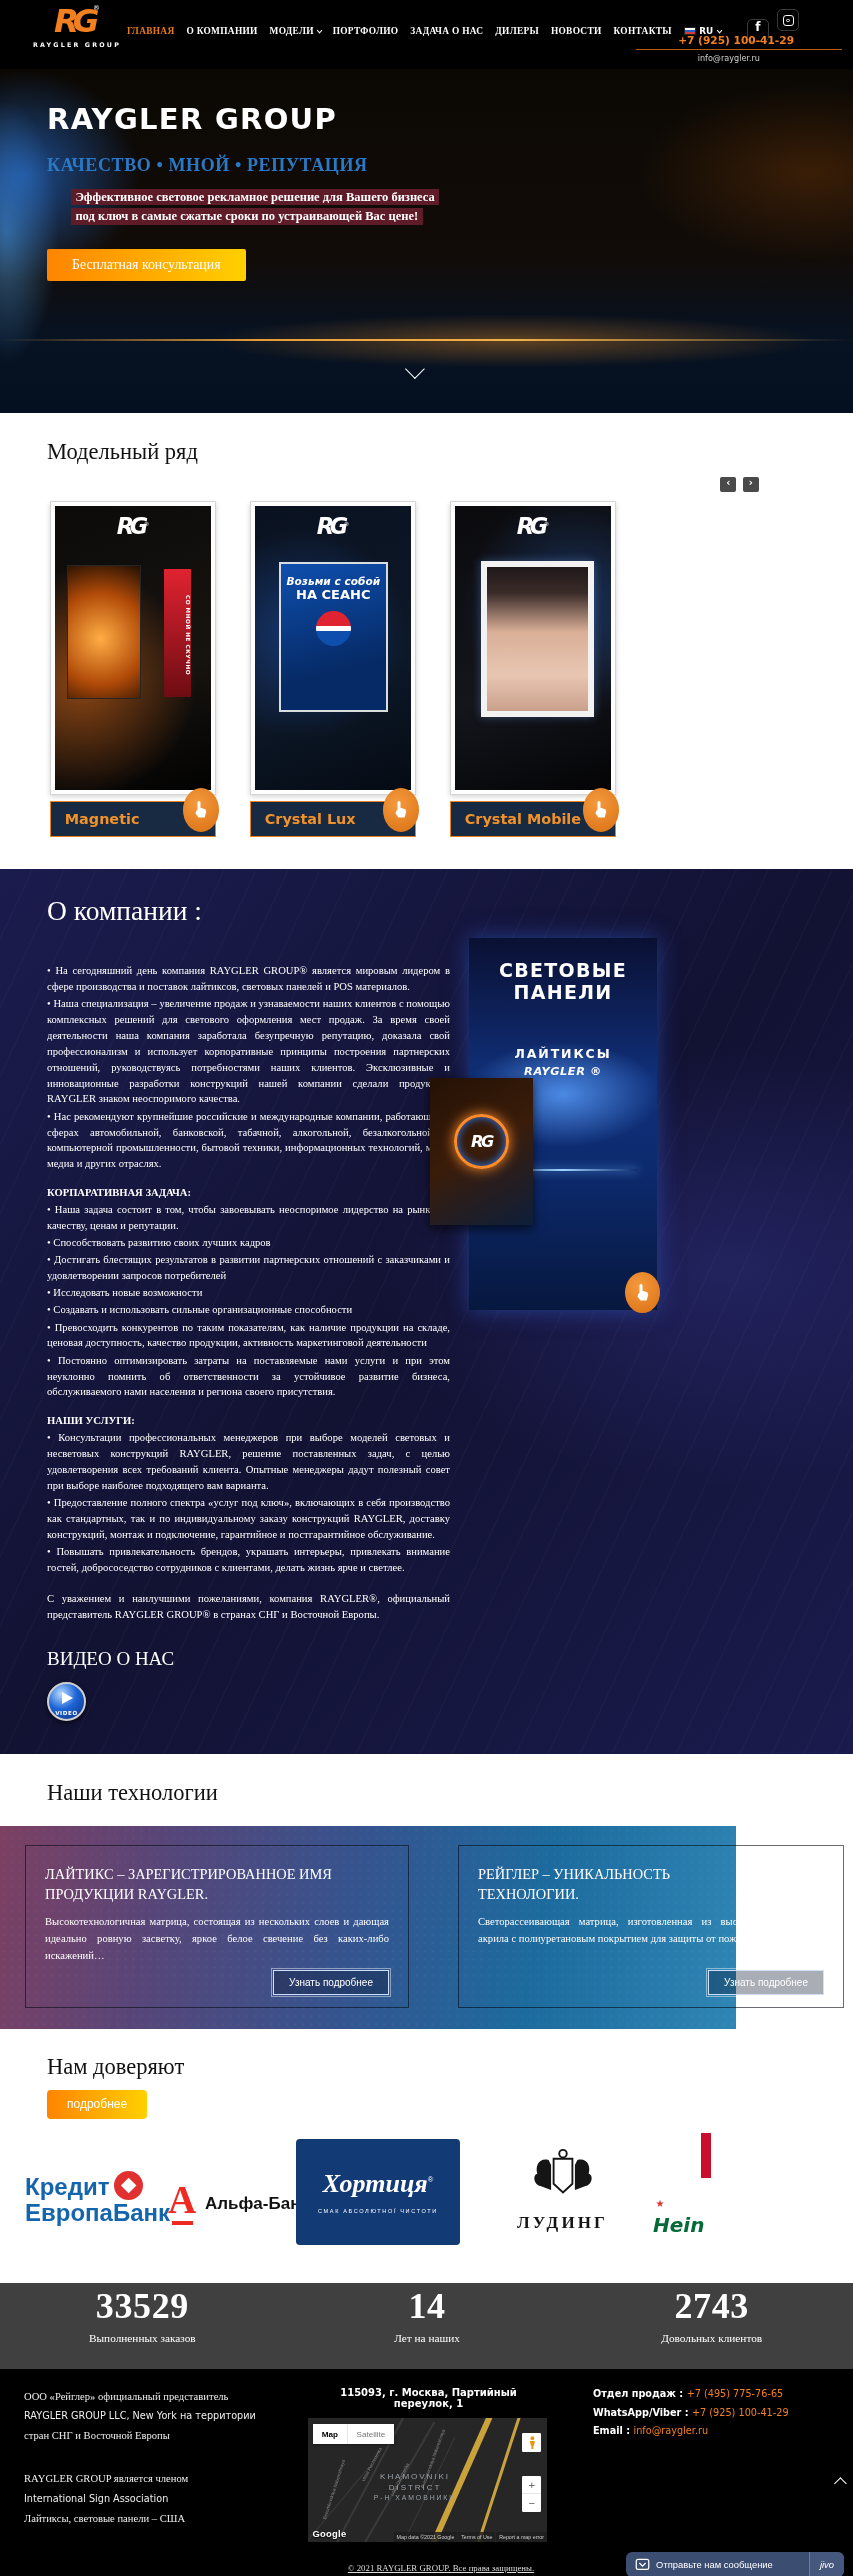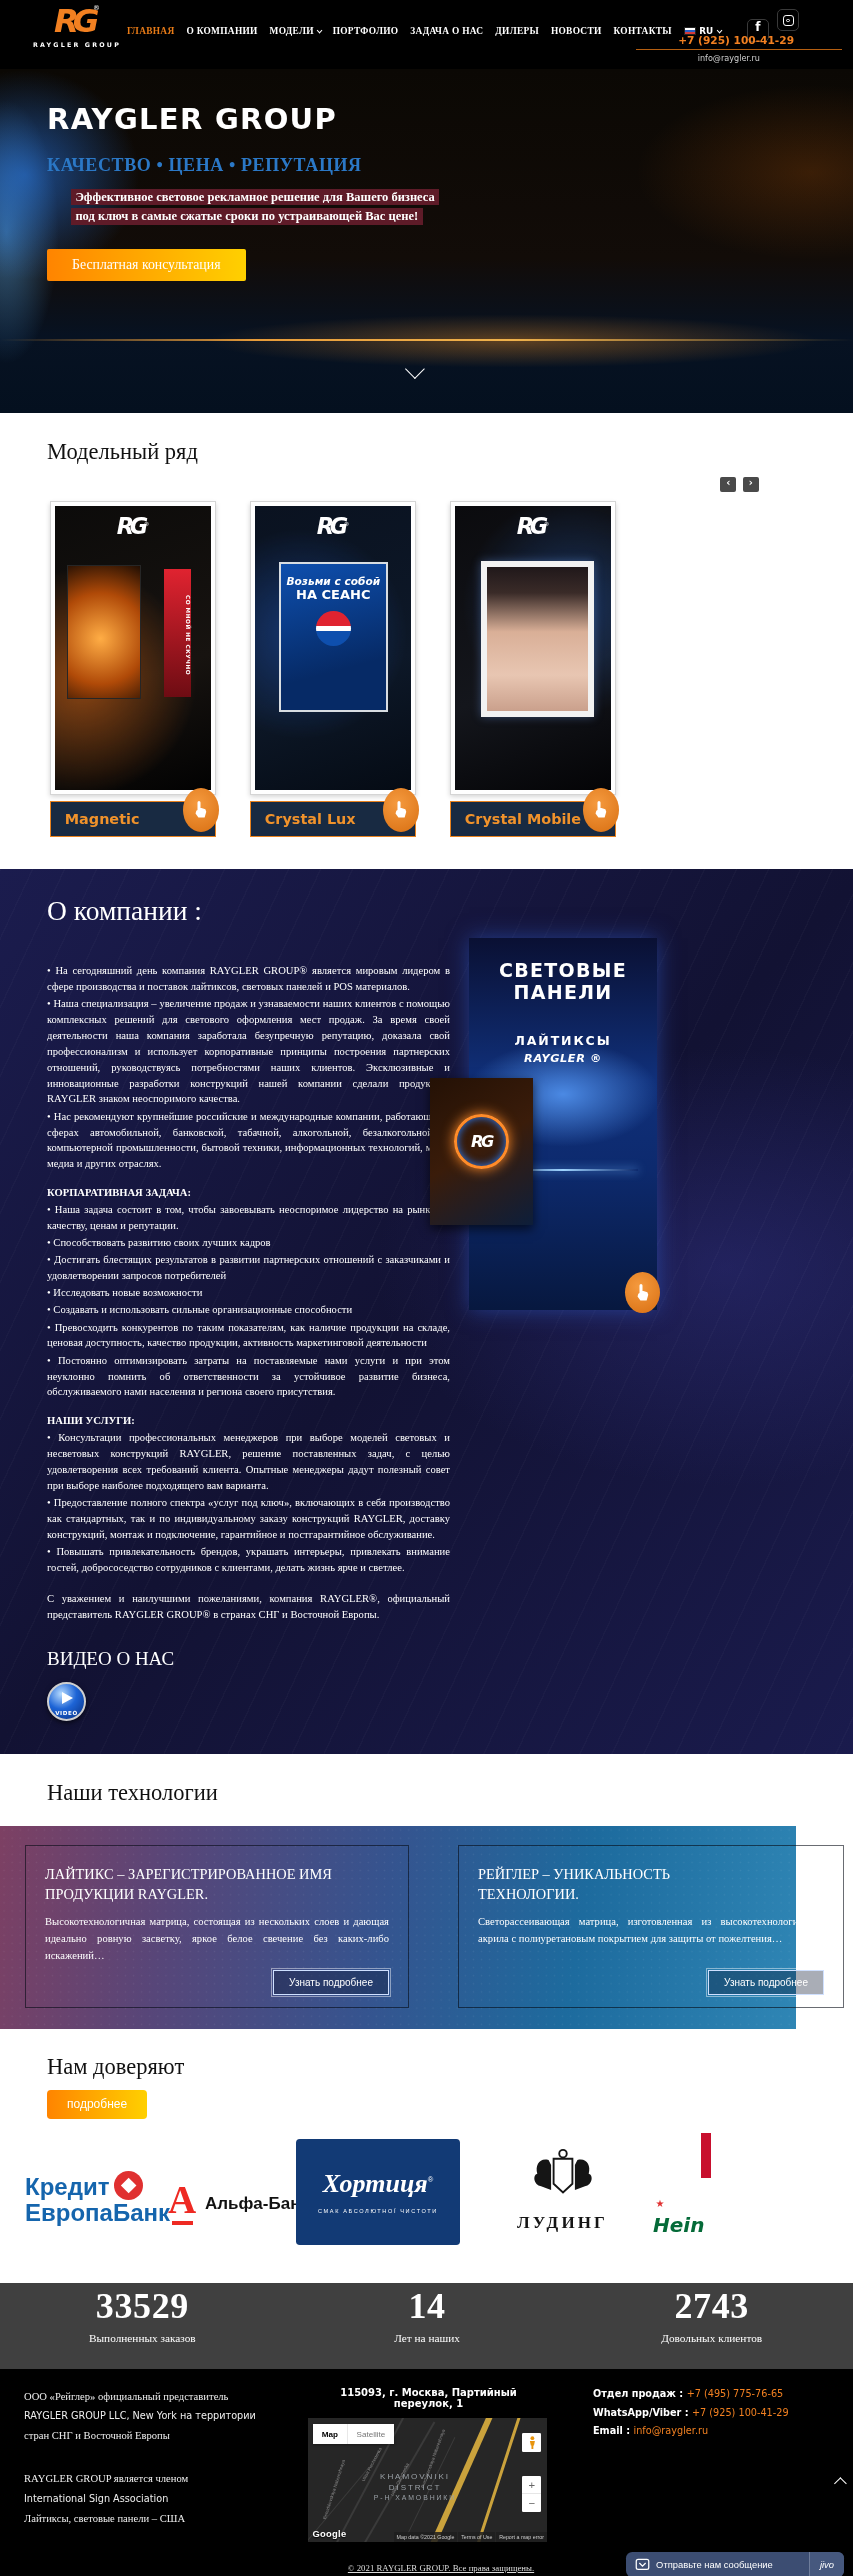--- a/index.html
+++ b/index.html
@@ -106,35 +106,35 @@
                border:2.5px solid #cfcfcf; box-shadow:0 1.9px 5px rgba(0,0,0,.6); }
   .video-play { position:absolute; left:13px; top:8.1px; width:0; height:0;
                 border-left:11.3px solid #fff; border-top:6.9px solid transparent; border-bottom:6.9px solid transparent; }
   .video-word { position:absolute; left:0; right:0; bottom:3.1px; text-align:center; color:#fff; font:700 5.6px "DejaVu Sans",sans-serif; letter-spacing:0.6px; }
   .poster { position:absolute; left:469px; top:69px; width:188px; height:372px; text-align:center; cursor:pointer;
             background: radial-gradient(ellipse 138px 75px at 50% 42%, rgba(90,160,255,.8), transparent 70%),
             linear-gradient(180deg,#0a1033 0%, #10307a 38%, #0d2a6e 62%, #07183f 100%);
             box-shadow:0 0 21px rgba(50,100,220,.5); }
   .poster-t1 { margin-top:21px; font:700 19px "DejaVu Sans",sans-serif; letter-spacing:1.3px; }
   .poster-t2 { font:700 19px "DejaVu Sans",sans-serif; letter-spacing:1.3px; }
-  .poster-t3 { margin-top:30px; font:700 12.5px "DejaVu Sans",sans-serif; letter-spacing:1.9px; }
+  .poster-t3 { margin-top:43px; font:700 12.5px "DejaVu Sans",sans-serif; letter-spacing:1.9px; }
   .poster-t4 { margin-top:3.8px; font:italic 700 11.3px "DejaVu Sans",sans-serif; letter-spacing:0.6px; }
   .poster-streak { position:absolute; left:10%; top:62%; width:80%; height:2.5px;
                    background:linear-gradient(90deg, transparent, #9fd4ff, transparent); box-shadow:0 0 10px #6fb4ff; }
   .poster2 { position:absolute; left:430px; top:209px; width:103px; height:147px;
              background:linear-gradient(150deg,#241105,#3a1c0a 48%,#0d1e3a); box-shadow:0 3.8px 10px rgba(0,0,0,.65); }
   .ring { width:55px; height:55px; margin:36px auto 0; border-radius:50%; border:3.8px solid #ff8c2a;
           box-shadow:0 0 12.5px #ff8c2a, inset 0 0 8.8px #2a7fff; display:flex; align-items:center; justify-content:center;
           color:#fff; font:italic 900 16.3px "DejaVu Sans",sans-serif; letter-spacing:-2.5px; }
   .hand-free { position:absolute; left:625px; top:403px; width:35px; height:41px; border-radius:50%;
                background:radial-gradient(circle at 40% 35%, #f59a3e, #d86f12); display:flex; align-items:center; justify-content:center; }
 
   
   .tech { height:291px; background:#fff; }
-  .tech-banner { position:absolute; left:0; top:72px; width:796px; height:203px;
+  .tech-banner { position:absolute; left:0; top:72px; width:736px; height:203px;
     background:
       radial-gradient(rgba(255,255,255,.07) 0.6px, transparent 1px),
       linear-gradient(100deg,#7d4063 0%, #574679 22%, #35548f 48%, #1d6b9e 72%, #2f86b5 100%);
     background-size:8.1px 8.1px, 100% 100%; }
   .tech-card { position:absolute; top:19px; height:163px; border:0.6px solid rgba(5,10,20,.6); color:#fff; padding:17.5px 19px; }
   .tech-card.left { left:25px; width:384px; } .tech-card.right { left:458px; width:386px; }
   .tech-title { font:400 14.4px/1.4 "Liberation Serif",serif; max-width:288px; }
   .tech-text { margin-top:10px; font:10.6px/1.6 "Liberation Serif",serif; text-align:justify; }
   .tech-btn { position:absolute; right:19px; bottom:12.5px; padding:5.6px 15px; color:#fff; font:10px "Liberation Sans",sans-serif;
               border:0.6px solid #cfe0ff; outline:0.6px solid rgba(255,255,255,.45); outline-offset:1.9px;
@@ -241,21 +241,21 @@
       <span class="soc-btn"><span class="ig-sq"></span><span class="ig-c"></span></span>
     </div>
     <div class="hdr-phone">+7 (925) 100-41-29</div>
     <div class="hdr-line"></div>
     <div class="hdr-email">info@raygler.ru</div>
   </section>
 
   <section class="hero">
     <div class="hero-horizon"></div>
     <h1 class="hero-title">RAYGLER GROUP</h1>
-    <div class="hero-sub">КАЧЕСТВО • ЦЕНА • РЕПУТАЦИЯ</div>
+    <div class="hero-sub">КАЧЕСТВО • МНОЙ • РЕПУТАЦИЯ</div>
     <div class="hero-hl"><span>Эффективное световое рекламное решение для Вашего бизнеса под ключ в самые сжатые сроки по устраивающей Вас цене!</span></div>
     <a class="cta">Бесплатная консультация</a>
     <div class="hero-chev"></div>
   </section>
 
   <section class="models">
     <h2 class="sec-heading">Модельный ряд</h2>
     <div class="car-arrows">
       <span class="car-btn">‹</span>
       <span class="car-btn">›</span>

